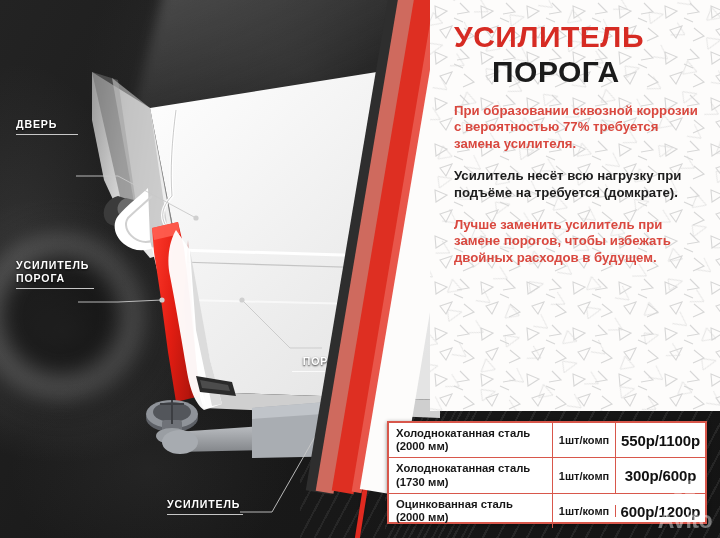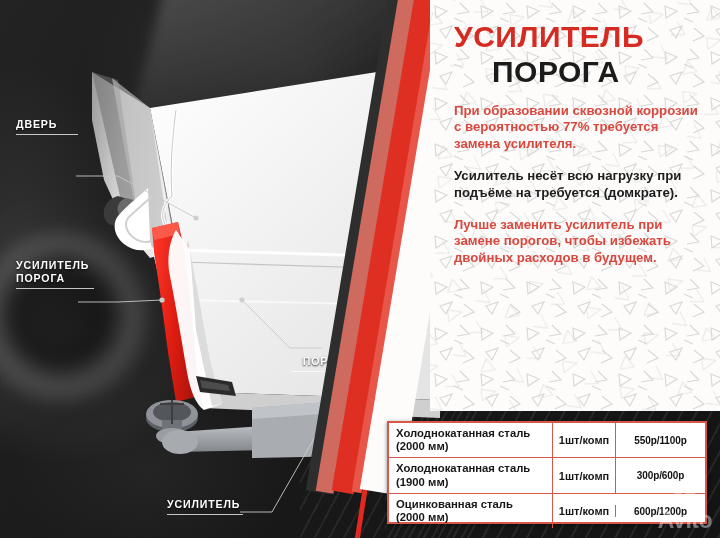--- a/index.html
+++ b/index.html
@@ -65,21 +65,21 @@
     background:#ffffff;border:2px solid #d8574b;display:flex;flex-direction:column;
     box-shadow:0 1px 4px rgba(0,0,0,.45);
   }
   .trow{flex:1;display:flex;align-items:stretch;border-bottom:1.5px solid #d8574b;}
   .trow:last-child{border-bottom:none;align-items:center;}
   .c-name{flex:0 0 164px;padding:4px 7px;display:flex;flex-direction:column;justify-content:center;
      font-size:11.3px;font-weight:bold;color:#171717;line-height:1.17;border-right:1.5px solid #d8574b;}
   .c-qty{flex:0 0 63px;display:flex;align-items:center;justify-content:center;
      font-size:11px;font-weight:bold;color:#171717;border-right:1.5px solid #d8574b;}
   .c-price{flex:1;display:flex;align-items:center;justify-content:center;
-     font-size:10px;font-weight:bold;color:#111;letter-spacing:-.1px;}
+     font-size:15px;font-weight:bold;color:#111;letter-spacing:-.1px;}
 
   
   .logo{position:absolute;left:36px;top:18px;width:156px;}
   .logo-line{height:3px;background:linear-gradient(90deg,#8d2018,#e0352a 35%,#b3291f);margin-top:3px;
      box-shadow:0 1px 2px rgba(0,0,0,.6);}
 
   
   .callout{position:absolute;color:#ffffff;font-size:10.6px;font-weight:bold;letter-spacing:.85px;
      line-height:1.22;text-shadow:0 1px 2px rgba(0,0,0,.85);}
   .cl-line{height:1px;background:rgba(255,255,255,.75);margin-top:3px;}
@@ -264,21 +264,21 @@
         <span>Холоднокатанная сталь</span>
         <span>(2000 мм)</span>
       </div>
       <div class="c-qty">1шт/комп</div>
       <div class="c-price">550р/1100р</div>
     </div>
 
     <div class="trow">
       <div class="c-name">
         <span>Холоднокатанная сталь</span>
-        <span>(1900 мм)</span>
+        <span>(1730 мм)</span>
       </div>
       <div class="c-qty">1шт/комп</div>
       <div class="c-price">300р/600р</div>
     </div>
 
     <div class="trow">
       <div class="c-name">
         <span>Оцинкованная сталь</span>
         <span>(2000 мм)</span>
       </div>

